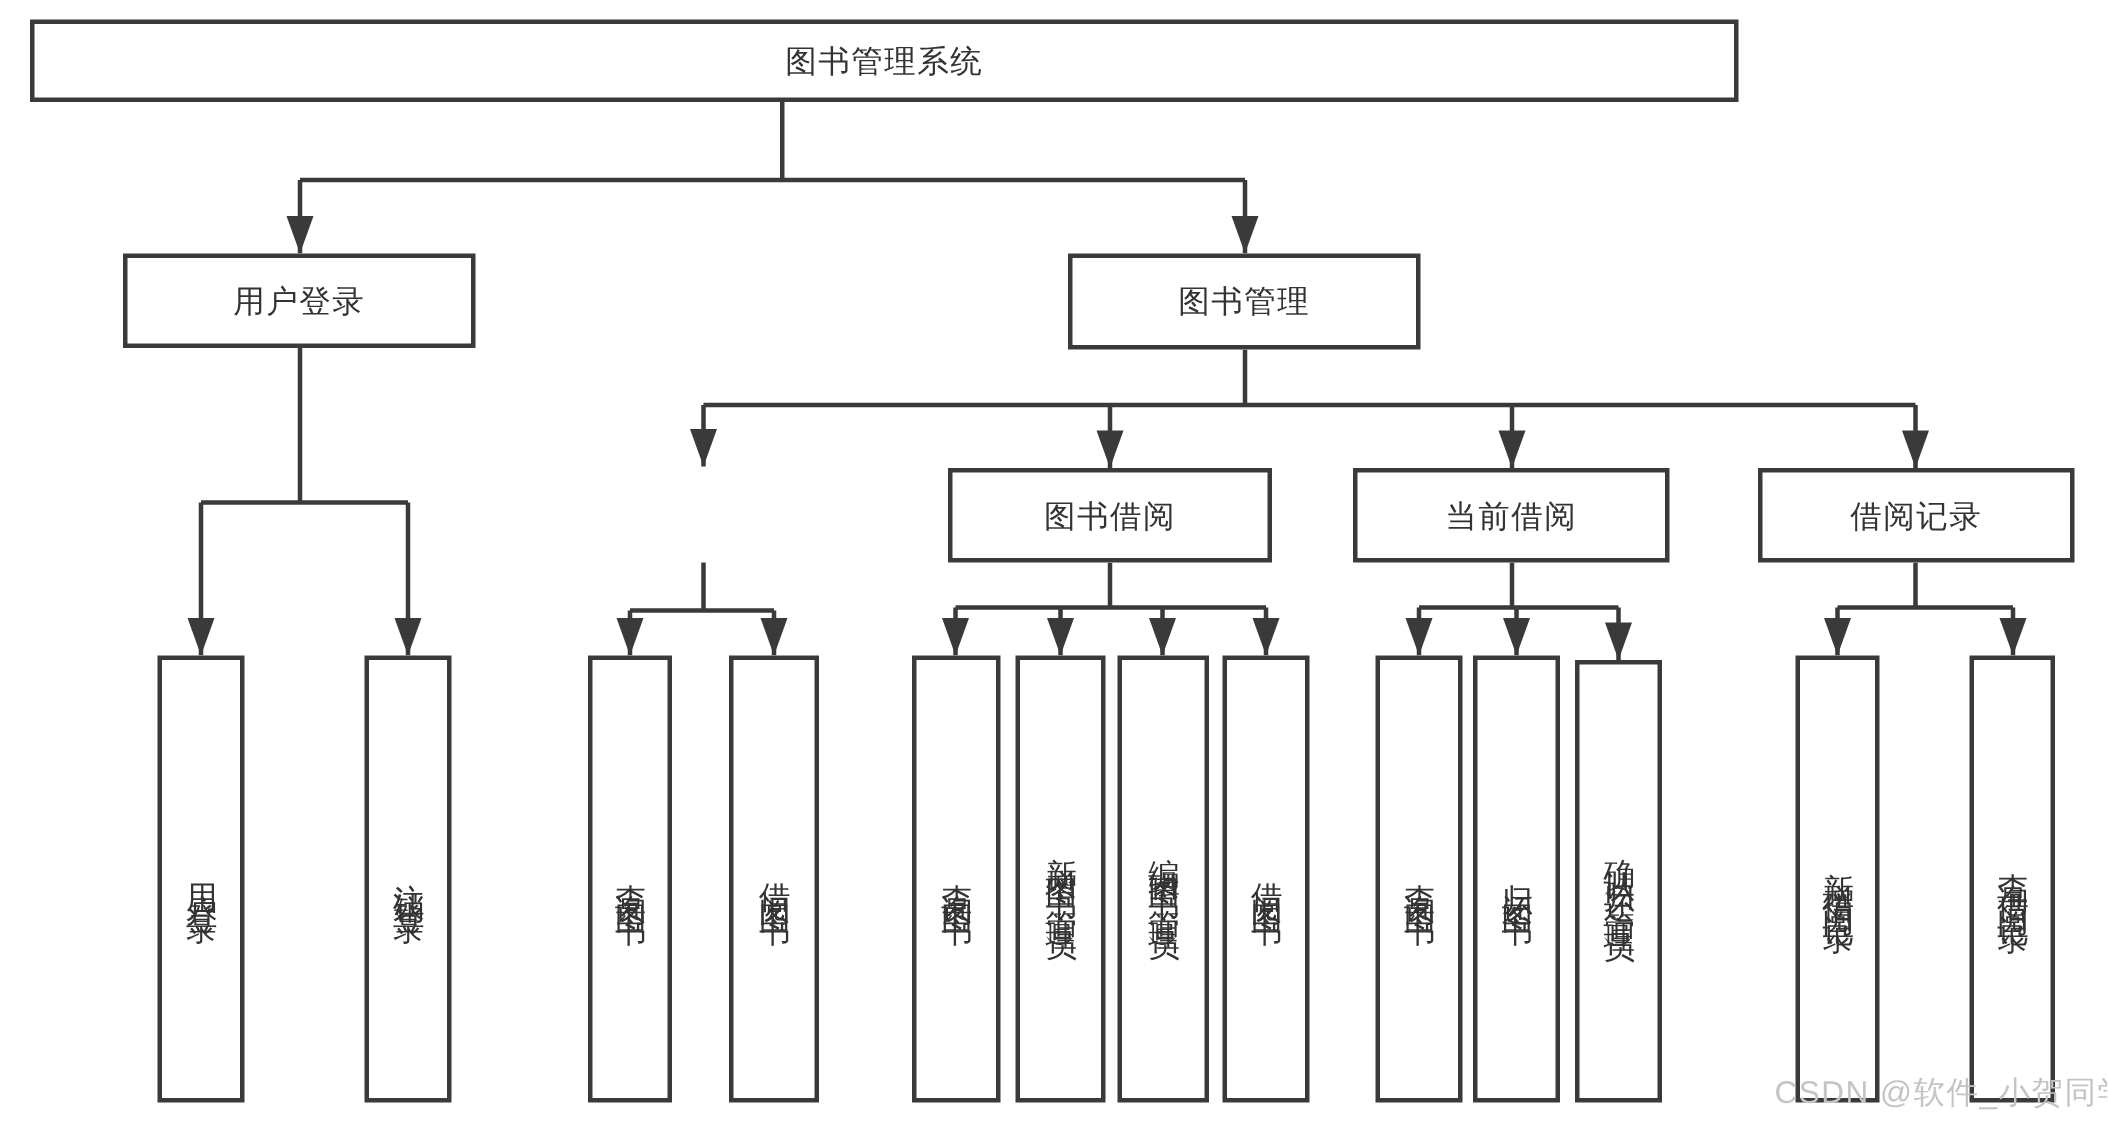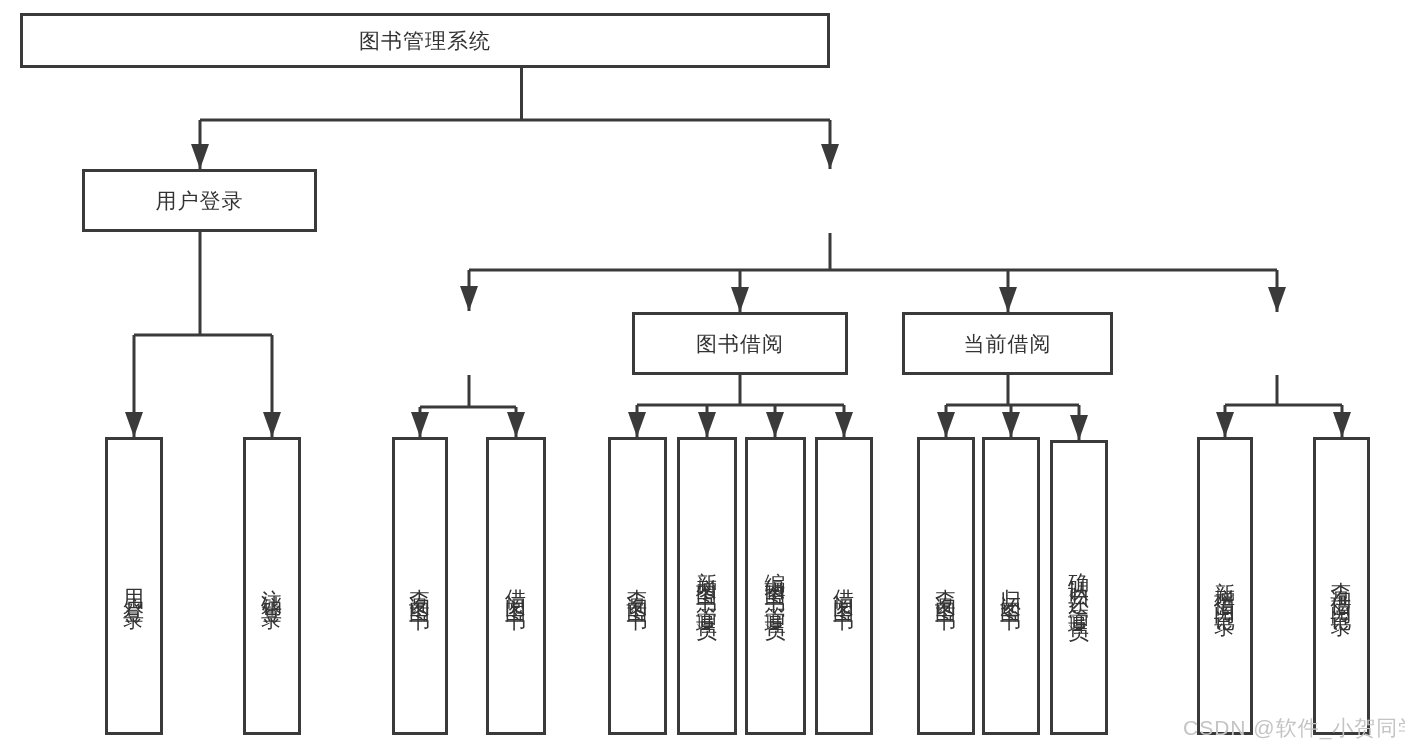--- a/index.html
+++ b/index.html
@@ -64,33 +64,39 @@
       <polygon points="766,412 784,412 775,437"></polygon>
       <polygon points="835,412 853,412 844,437"></polygon>
       <polygon points="937,412 955,412 946,437"></polygon>
       <polygon points="1002,412 1020,412 1011,437"></polygon>
       <polygon points="1070,415 1088,415 1079,440"></polygon>
       <polygon points="1216,412 1234,412 1225,437"></polygon>
       <polygon points="1333,412 1351,412 1342,437"></polygon>
     </g>
   </svg>
 
-  <div class="node h-node" style="left:20px;top:13px;width:810px;height:55px">
+  <div class="node h-node" style="left:20px;top:13px;width:1139px;height:55px">
     <span>图书管理系统</span>
   </div>
 
   <div class="node h-node" style="left:82px;top:169px;width:235px;height:63px">
     <span>用户登录</span>
+  </div>
+  <div class="node h-node" style="left:712px;top:169px;width:235px;height:64px">
+    <span>图书管理</span>
   </div>
 
   <div class="node h-node" style="left:902px;top:312px;width:211px;height:63px">
     <span>当前借阅</span>
   </div>
   <div class="node h-node" style="left:632px;top:312px;width:216px;height:63px">
     <span>图书借阅</span>
+  </div>
+  <div class="node h-node" style="left:1172px;top:312px;width:211px;height:63px">
+    <span>借阅记录</span>
   </div>
 
   <div class="node leaf" style="left:105px;top:437px;width:58px;height:298px">
     <span>用户登录</span>
   </div>
   <div class="node leaf" style="left:243px;top:437px;width:58px;height:298px">
     <span>注销登录</span>
   </div>
 
   <div class="node leaf" style="left:392px;top:437px;width:56px;height:298px">

